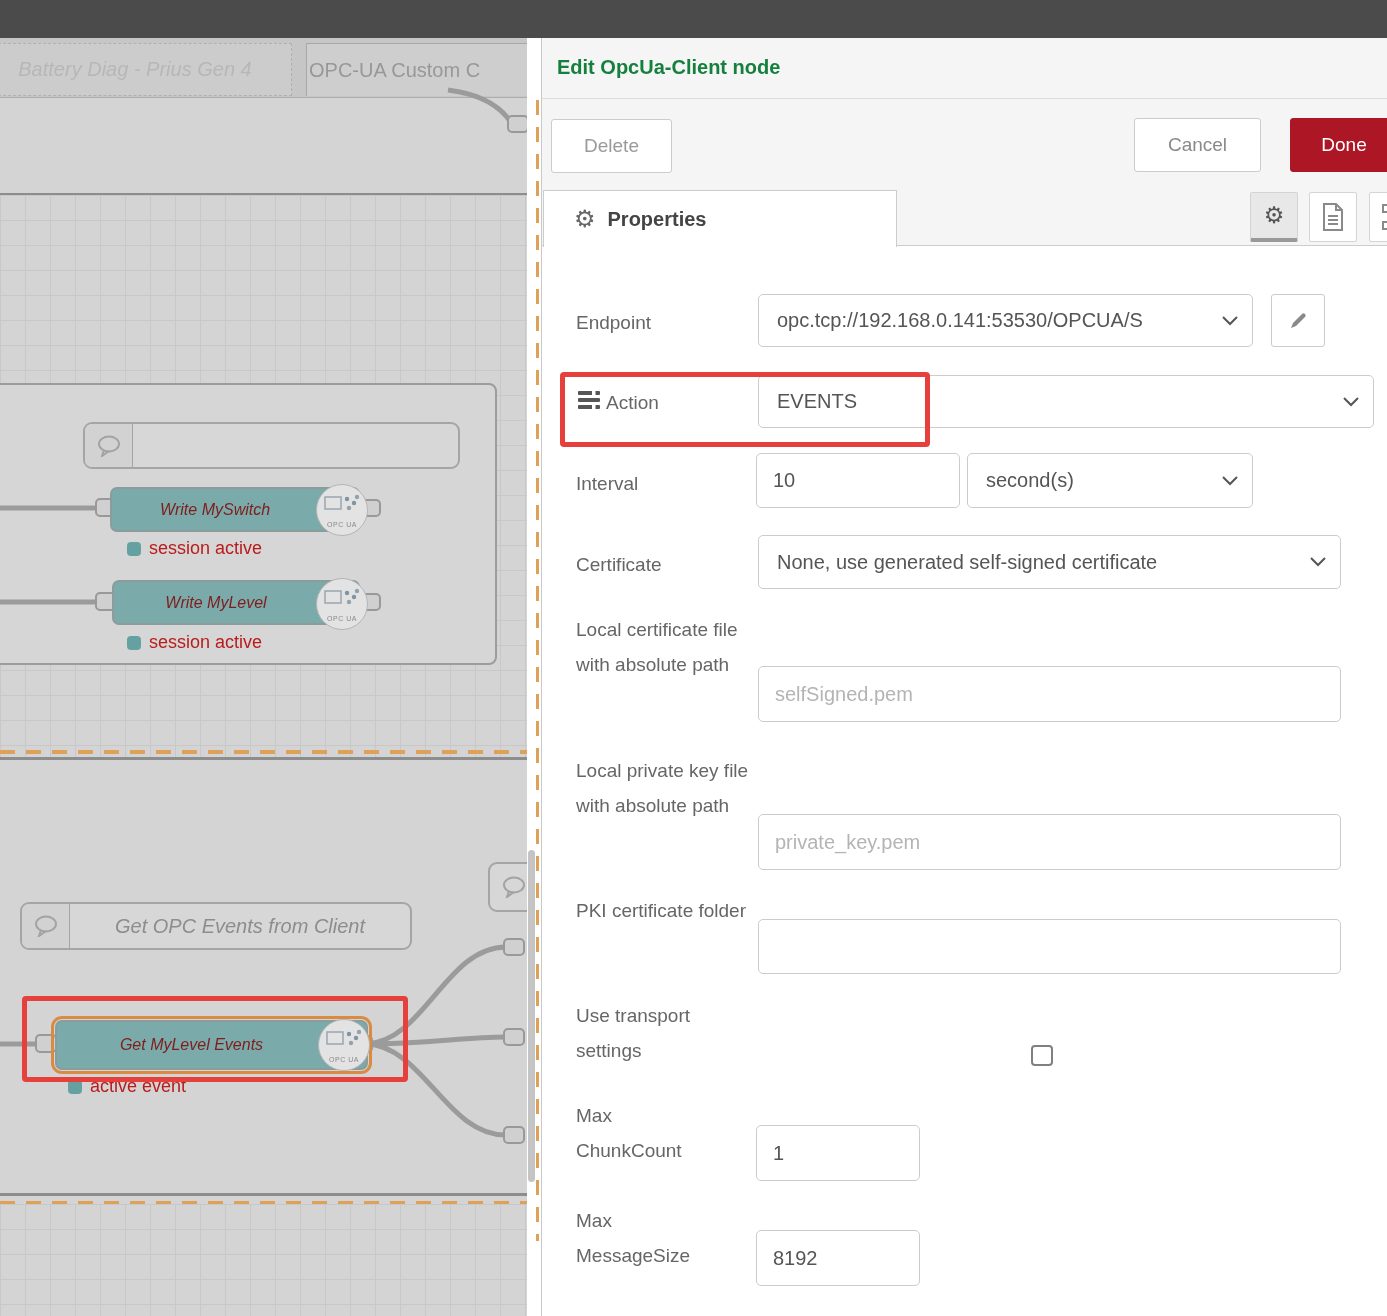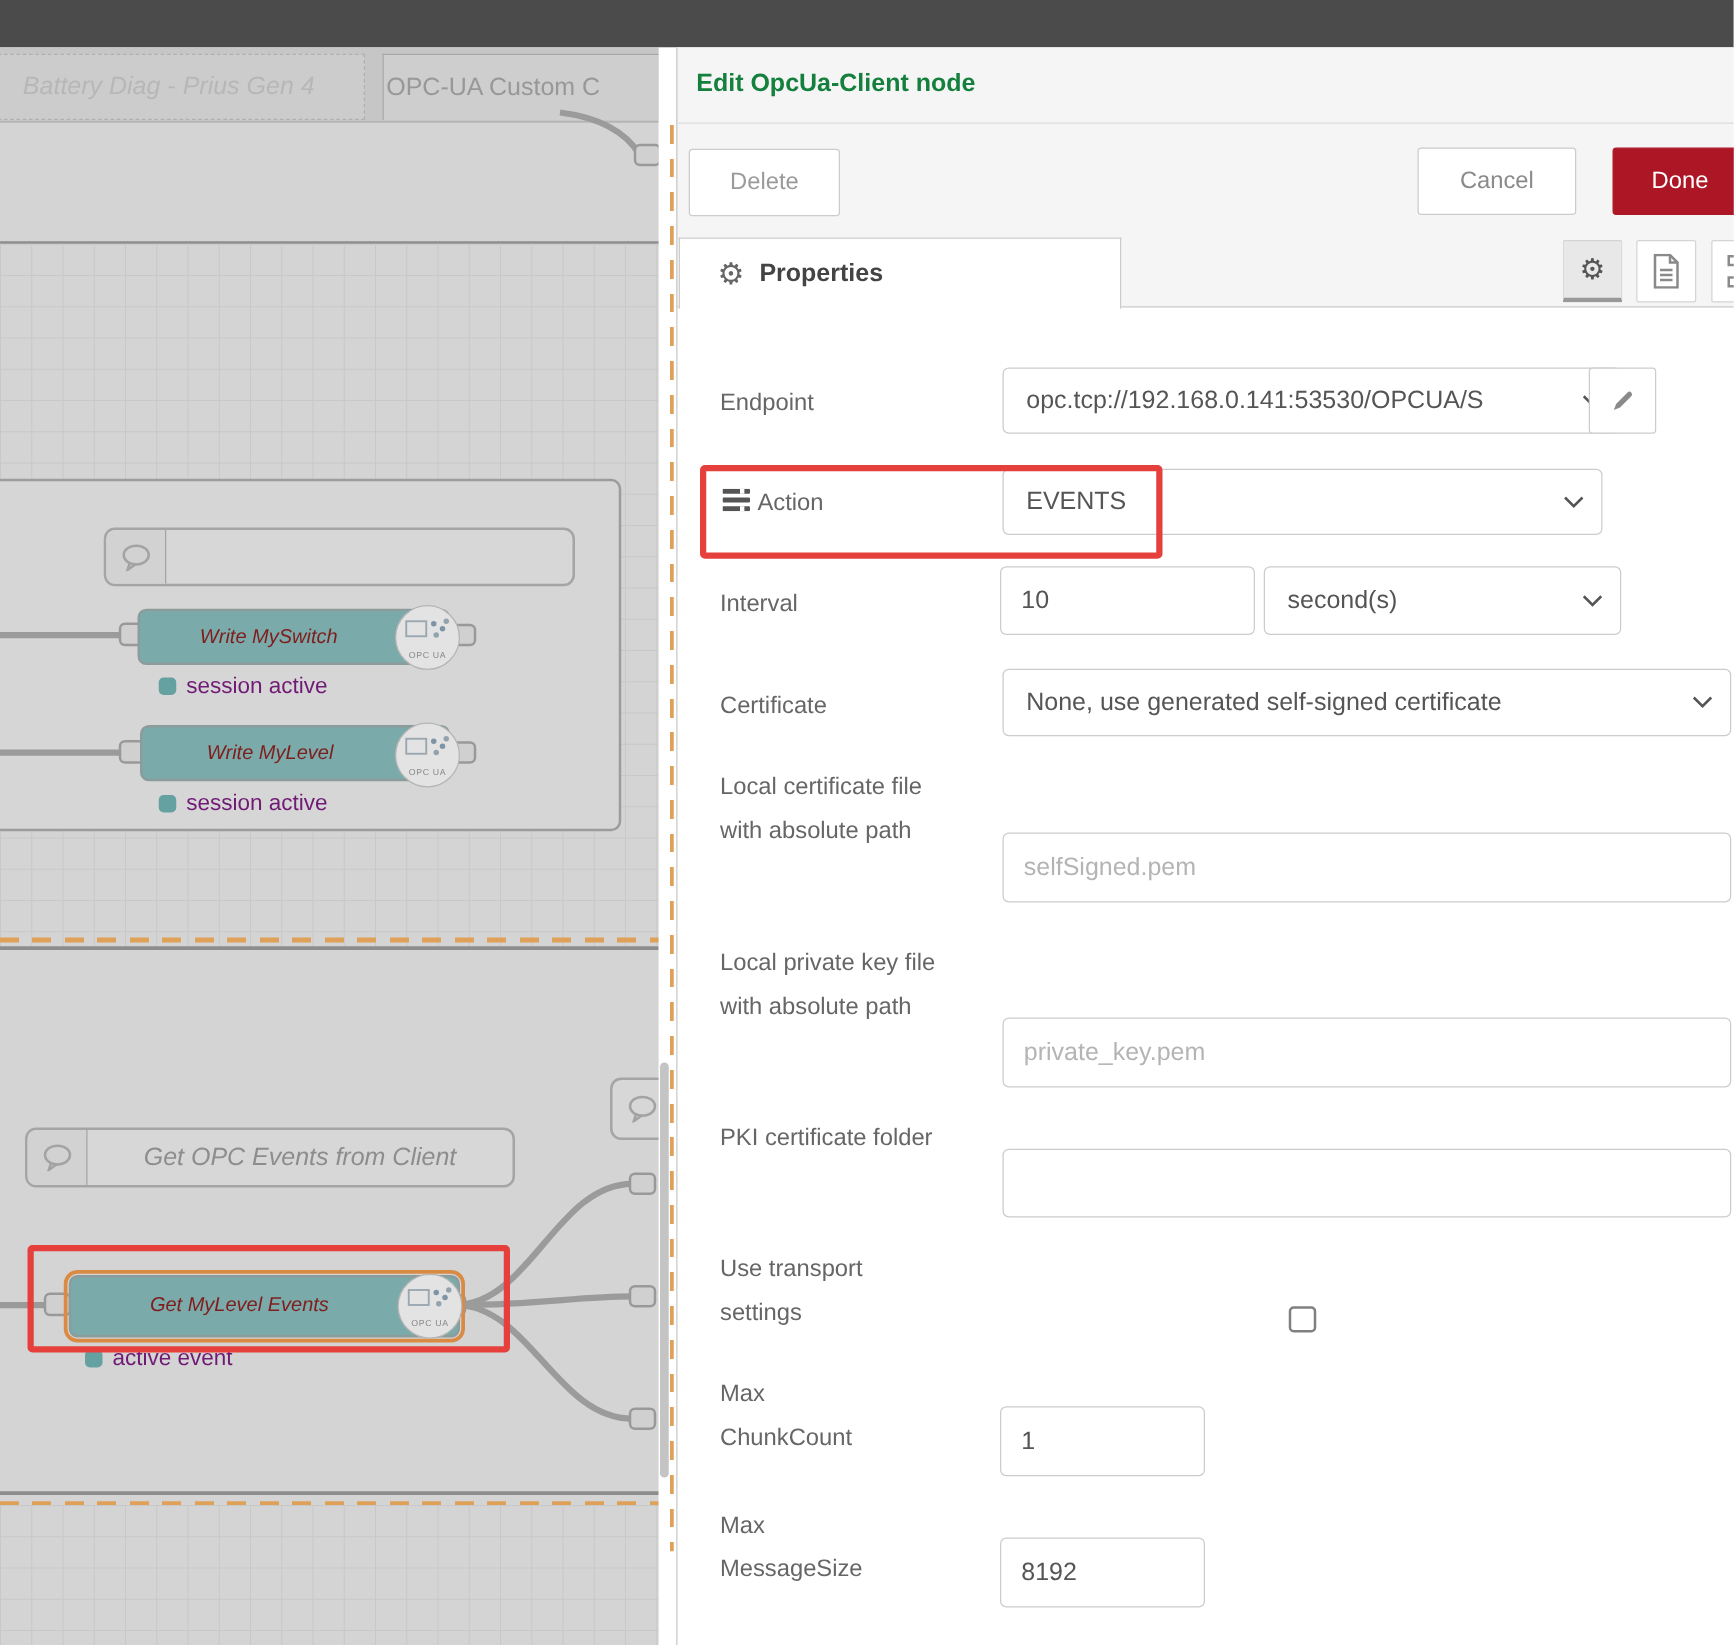--- a/index.html
+++ b/index.html
@@ -46,21 +46,21 @@
     justify-content:center;background:#7aabaa;border:2px solid #8c9b9b;}
   .fnode .nlabel{font-style:italic;font-size:16px;color:#7f1d1d;white-space:nowrap;
     margin-right:40px;}
   .fnode.selected{outline:3px solid #d98b44;outline-offset:1px;}
   .badge{position:absolute;width:52px;height:52px;border-radius:50%;background:#e3e3e3;
     border:1px solid #b5b5b5;box-sizing:border-box;text-align:center;}
   .badge .btxt{position:absolute;bottom:7px;left:0;right:0;font-size:7px;color:#8a8a8a;
     letter-spacing:0.5px;}
   .status{display:flex;align-items:center;}
   .status .sq{width:14px;height:14px;border-radius:4px;background:#66a1a1;flex:none;}
-  .status .stxt{margin-left:8px;font-size:18px;color:#701a75;white-space:nowrap;}
+  .status .stxt{margin-left:8px;font-size:18px;color:#b91c1c;white-space:nowrap;}
 
   .redbox{border:5px solid #e5403c;border-radius:4px;box-sizing:border-box;background:transparent;}
 
   
   #gap{left:527px;top:38px;width:14px;height:1278px;background:#ffffff;}
   #gap-scrollthumb{left:1px;top:812px;width:7px;height:332px;background:#c4c4c4;border-radius:4px;}
   #gap-dash{left:9px;top:62px;width:3px;height:1141px;
     background:repeating-linear-gradient(180deg,#dfa057 0 15px,transparent 15px 27px);}
 
   
@@ -85,21 +85,21 @@
   #tab-properties .ptxt{font-size:20px;font-weight:bold;color:#444444;}
   .iconbtn{box-sizing:border-box;border:1px solid #d4d4d4;background:#ffffff;border-radius:2px;
     display:flex;align-items:center;justify-content:center;}
   #iconbtn-gear{left:1250px;top:192px;width:48px;height:50px;background:#e8e8e8;
     border-bottom:4px solid #999999;font-size:23px;color:#555555;}
   #iconbtn-doc{left:1309px;top:192px;width:48px;height:50px;}
   #iconbtn-appearance{left:1369px;top:192px;width:48px;height:50px;}
 
   .flabel{font-size:19px;color:#666666;line-height:35px;}
   .selectbox,.inputbox{box-sizing:border-box;border:1px solid #cccccc;border-radius:5px;
-    background:#ffffff;display:flex;align-items:center;overflow:hidden;margin-left:44px;}
+    background:#ffffff;display:flex;align-items:center;overflow:hidden;}
   .selectbox .sval{font-size:20px;color:#555555;padding-left:18px;white-space:nowrap;
     overflow:hidden;flex:1;}
   .chev{flex:none;margin-right:14px;}
   .inputbox input{border:none;outline:none;width:100%;height:100%;font-size:20px;color:#555555;
     padding:0 0 0 16px;font-family:"Liberation Sans",sans-serif;background:transparent;}
   .inputbox input::placeholder{color:#b4b4b4;opacity:1;}
 
   #cb-transport{left:1031px;top:1045px;width:22px;height:21px;border:2px solid #808080;
     border-radius:4px;box-sizing:border-box;background:#ffffff;}
 </style>
@@ -301,21 +301,21 @@
     <g fill="#555">
       <rect y="0" width="22" height="4" rx="1"></rect>
         <rect y="7" width="22" height="4" rx="1"></rect>
       <rect y="14" width="22" height="4" rx="1"></rect>
     </g>
     <rect x="14" y="0" width="3.5" height="4" fill="#fff"></rect>
     <rect x="14" y="14" width="3.5" height="4" fill="#fff"></rect>
   </svg>
 </div>
 <div class="abs flabel" style="left:606px;top:385px">Action</div>
-<div class="abs selectbox" style="left:758px;top:375px;width:480px;height:53px">
+<div class="abs selectbox" style="left:758px;top:375px;width:616px;height:53px">
   <span class="sval">EVENTS</span>
   <svg class="chev" width="16" height="10">
     <polyline points="1,1 8,8 15,1" stroke="#555" stroke-width="2" fill="none"></polyline>
   </svg>
 </div>
 <div class="abs redbox" style="left:560px;top:372px;width:370px;height:75px"></div>
 
 <div class="abs flabel" style="left:576px;top:466px">Interval</div>
 <div class="abs inputbox" style="left:756px;top:453px;width:204px;height:55px">
   <input value="10" style="">

